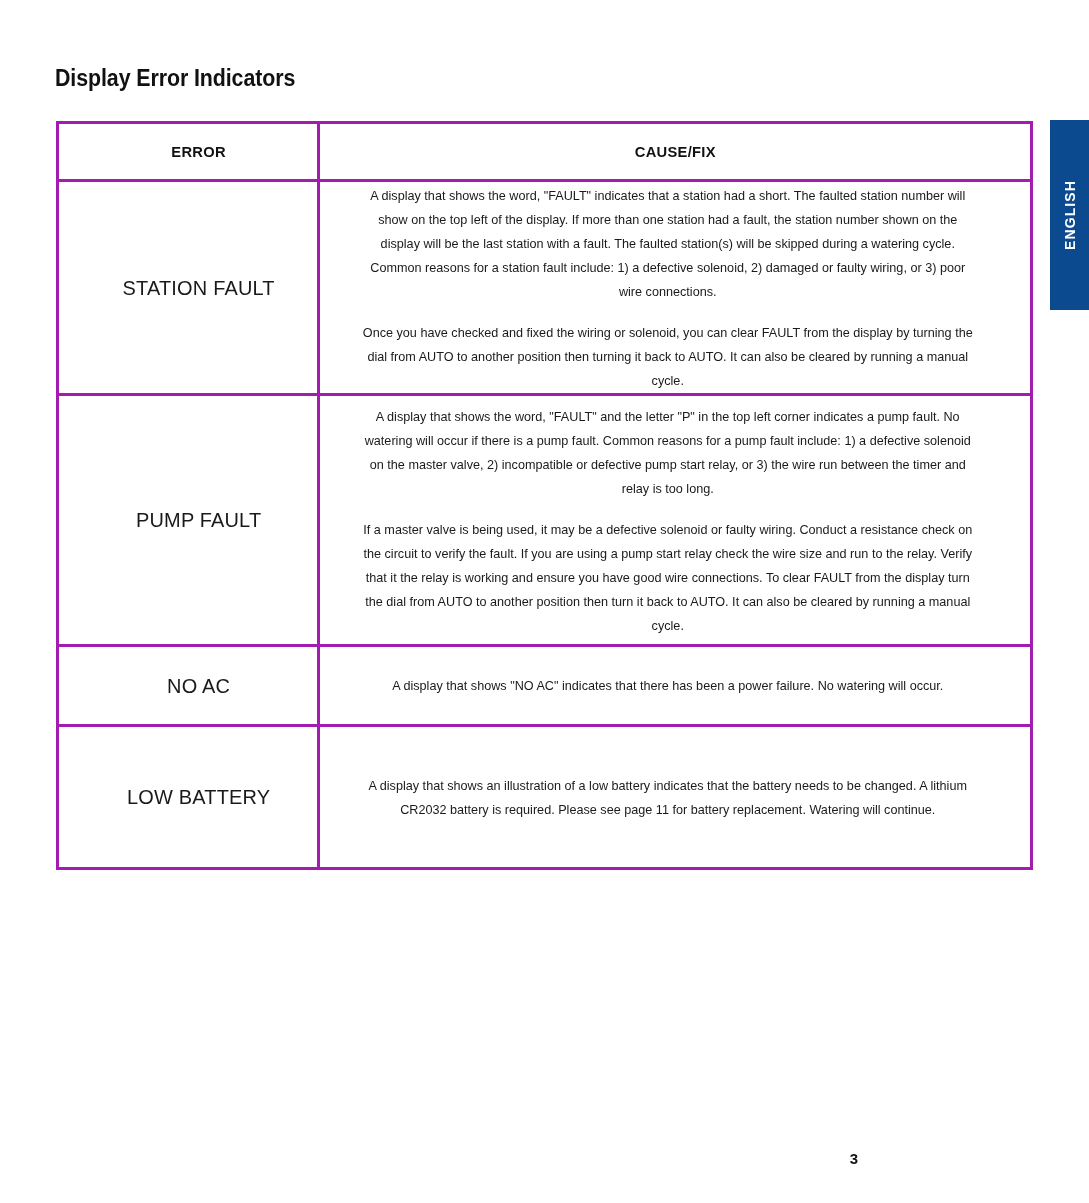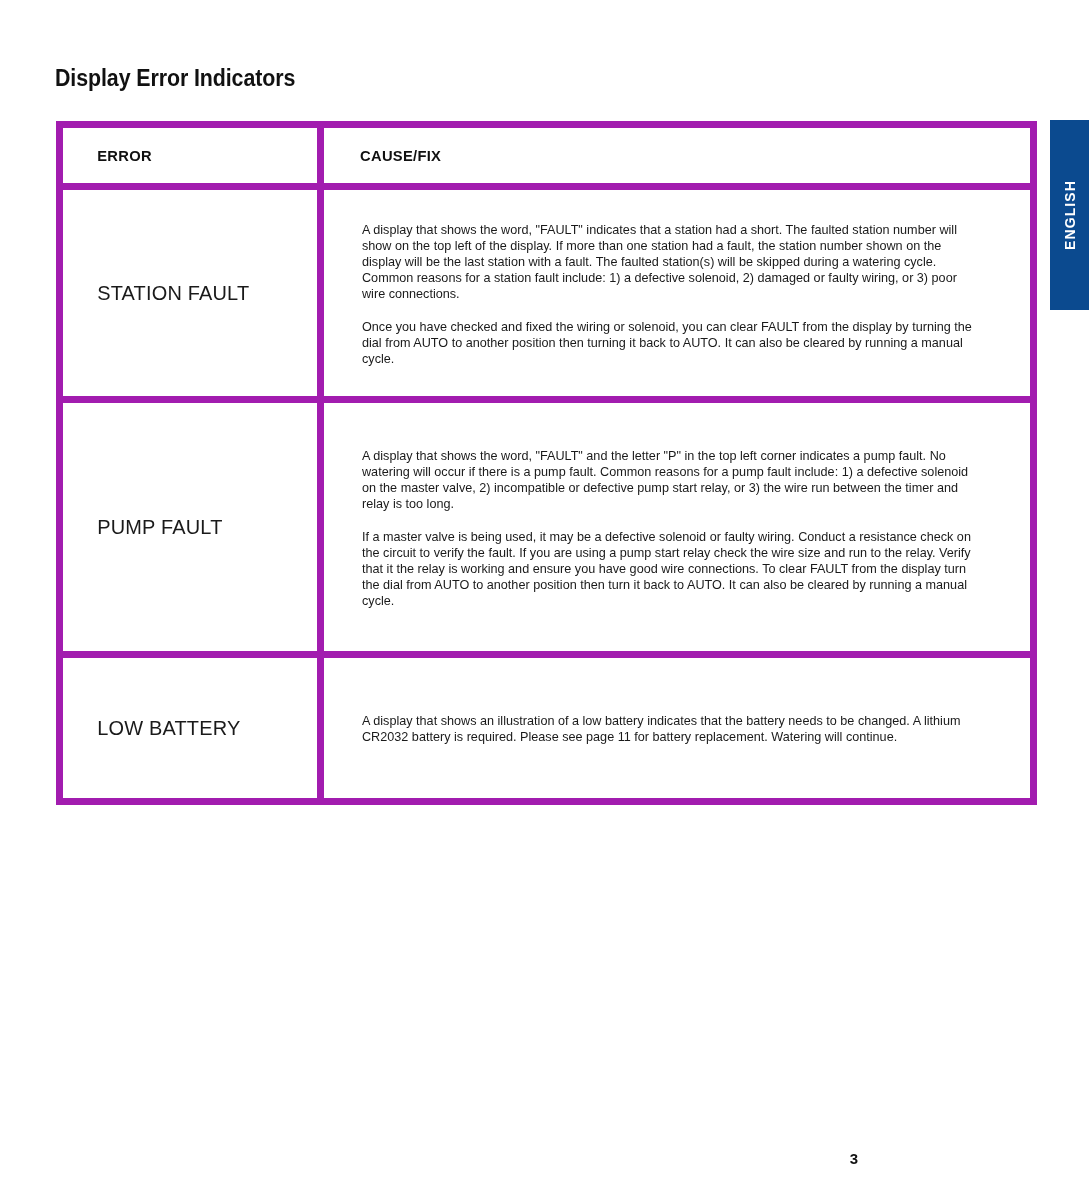--- a/index.html
+++ b/index.html
@@ -61,24 +61,24 @@
   
   .err-table {
     position: absolute;
     left: 56px;
     top: 121px;
     width: 974px;
     border-collapse: collapse;
     table-layout: fixed;
   }
   .err-table td, .err-table th {
-    border: 7px solid #a21caf;
+    border: 3px solid #a21caf;
     vertical-align: middle;
     padding: 0;
-    text-align: left;
+    text-align: center;
   }
   .col-error   { width: 261px; }
   .col-cause   { width: 713px; }
 
   
   .hdr-cell {
     height: 55px;
     font-size: 15.5px;
     font-weight: bold;
     letter-spacing: 0.3px;
@@ -102,21 +102,21 @@
   .err-name .inner {
     padding-left: 36px;
     transform: scaleX(0.95);
     transform-origin: left center;
     white-space: nowrap;
   }
 
   
   .cause-cell {
     font-size: 13.1px;
-    line-height: 16px;
+    line-height: 24px;
     color: #1a1a1a;
   }
   .cause-cell .inner {
     padding: 0 30px 0 38px;
   }
   .cause-cell p {
     margin: 0;
     transform: scaleX(0.965);
     transform-origin: left top;
   }
@@ -189,20 +189,30 @@
           <div class="inner">PUMP FAULT</div>
         </td>
         <td class="cause-cell">
           <div class="inner">
             <p>A display that shows the word, "FAULT" and the letter "P" in the top left corner indicates a pump fault. No watering will occur if there is a pump fault. Common reasons for a pump fault include: 1) a defective solenoid on the master valve, 2) incompatible or defective pump start relay, or 3) the wire run between the timer and relay is too long.</p>
             <p>If a master valve is being used, it may be a defective solenoid or faulty wiring. Conduct a resistance check on the circuit to verify the fault. If you are using a pump start relay check the wire size and run to the relay. Verify that it the relay is working and ensure you have good wire connections. To clear FAULT from the display turn the dial from AUTO to another position then turn it back to AUTO. It can also be cleared by running a manual cycle.</p>
           </div>
         </td>
       </tr>
 
+      <tr class="row-noac">
+        <td class="err-name">
+          <div class="inner">NO AC</div>
+        </td>
+        <td class="cause-cell">
+          <div class="inner">
+            <p>A display that shows "NO AC" indicates that there has been a power failure. No watering will occur.</p>
+          </div>
+        </td>
+      </tr>
 
       <tr class="row-battery">
         <td class="err-name">
           <div class="inner">LOW BATTERY</div>
         </td>
         <td class="cause-cell">
           <div class="inner">
             <p>A display that shows an illustration of a low battery indicates that the battery needs to be changed. A lithium CR2032 battery is required. Please see page 11 for battery replacement. Watering will continue.</p>
           </div>
         </td>

